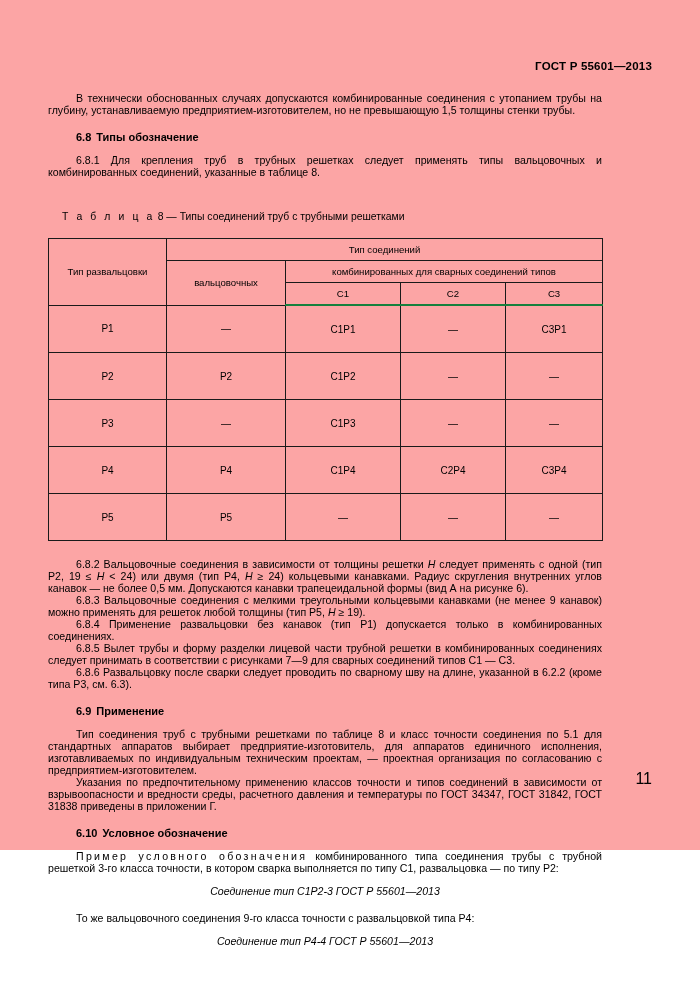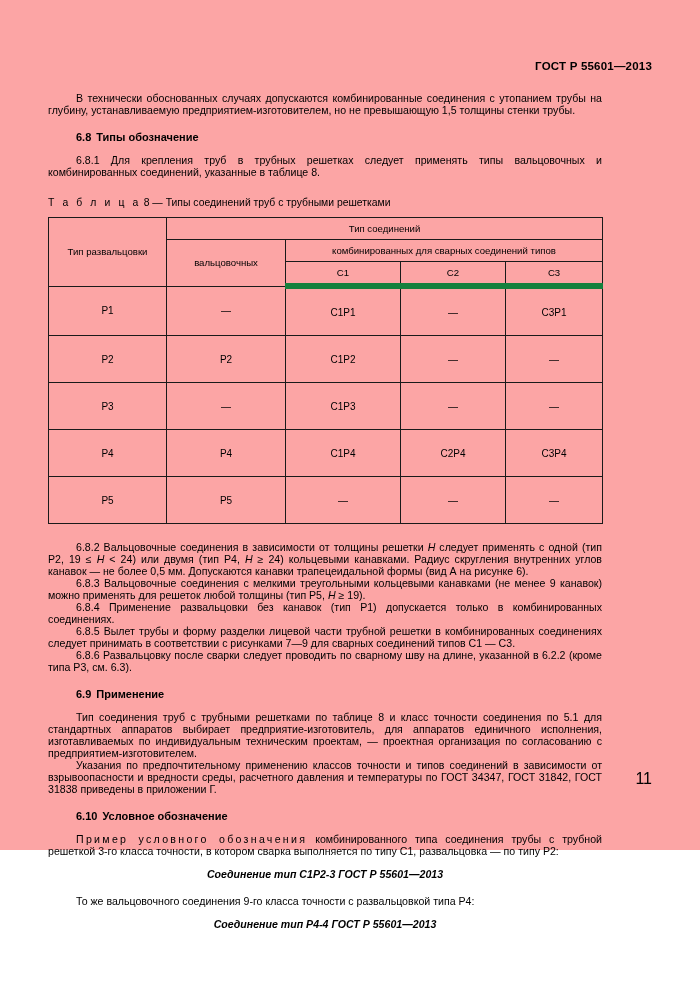--- a/index.html
+++ b/index.html
@@ -64,21 +64,21 @@
   h3.clause .num { margin-right: 5px; text-align: center; }
 
   .gap-sm { height: 9px; }
   .gap-md { height: 13px; }
   .gap-lg { height: 17px; }
 
   
   .table-caption {
     font-size: 10.4px;
     line-height: 15px;
-    margin: 0;
+    margin: 14px;
   }
   .table-caption .sp {
     letter-spacing: 2.6px;
   }
 
   
   table.gost {
     border-collapse: collapse;
     width: 554px;
     table-layout: fixed;
@@ -97,39 +97,39 @@
     font-size: 9.6px;
     line-height: 13px;
     padding: 4px 3px;
   }
   table.gost tbody td {
     height: 28px;
     font-size: 10px;
   }
   table.gost thead tr:last-child th,
   table.gost .head-bottom {
-    border-bottom: 6px solid #15803d;
+    border-bottom: 2px solid #15803d;
   }
   table.gost { border: 1px solid #1a1a1a; }
   .col-a { width: 118px; }
   .col-b { width: 119px; }
   .col-c { width: 115px; }
   .col-d { width: 105px; }
   .col-e { width: 97px; }
 
   .cell-dash { font-size: 11px; }
 
   
   p.designation {
     margin: 0;
     font-size: 10.6px;
     line-height: 16px;
     font-style: italic;
     text-align: center;
-    font-weight: bold;
+    font-weight: normal;
   }
 
   
   .spaced-out {
     letter-spacing: 2.3px;
   }
 
   em.var {
     font-style: italic;
   }

